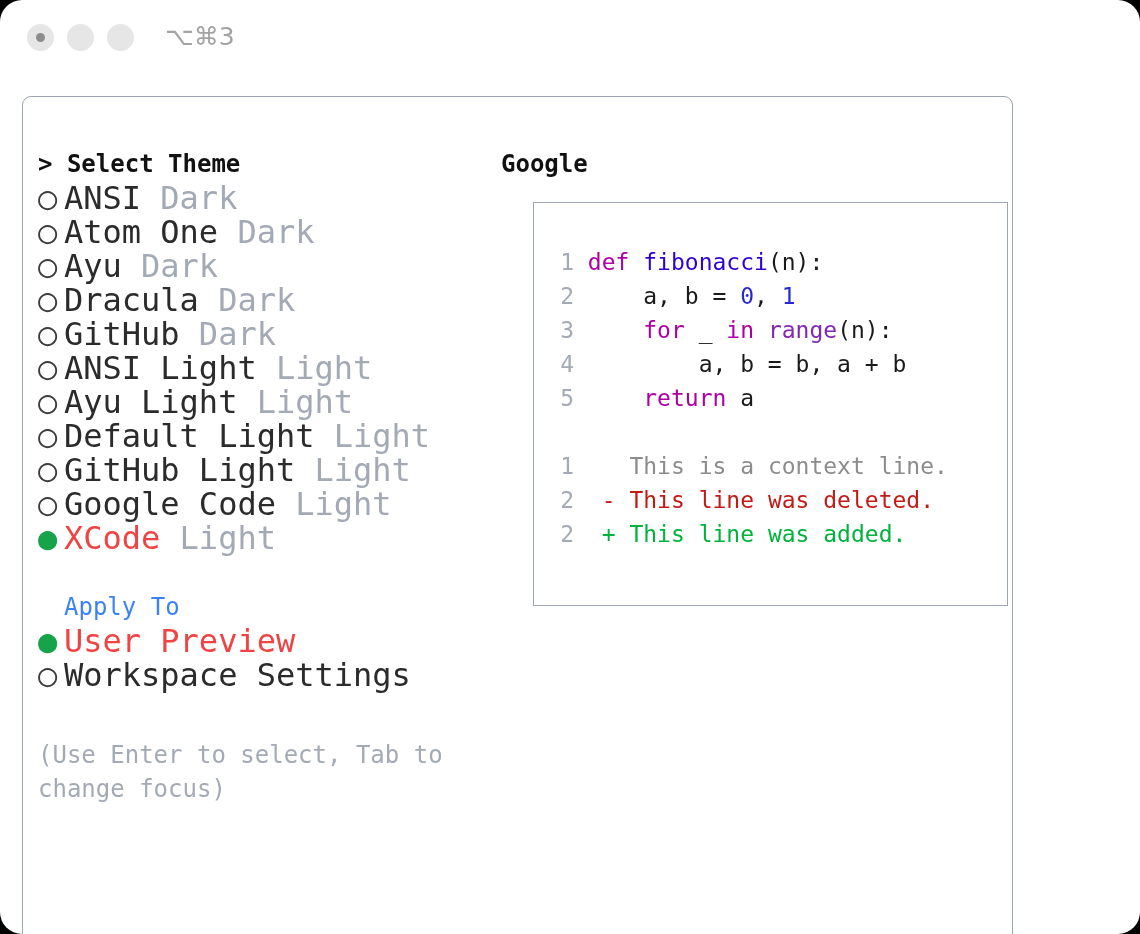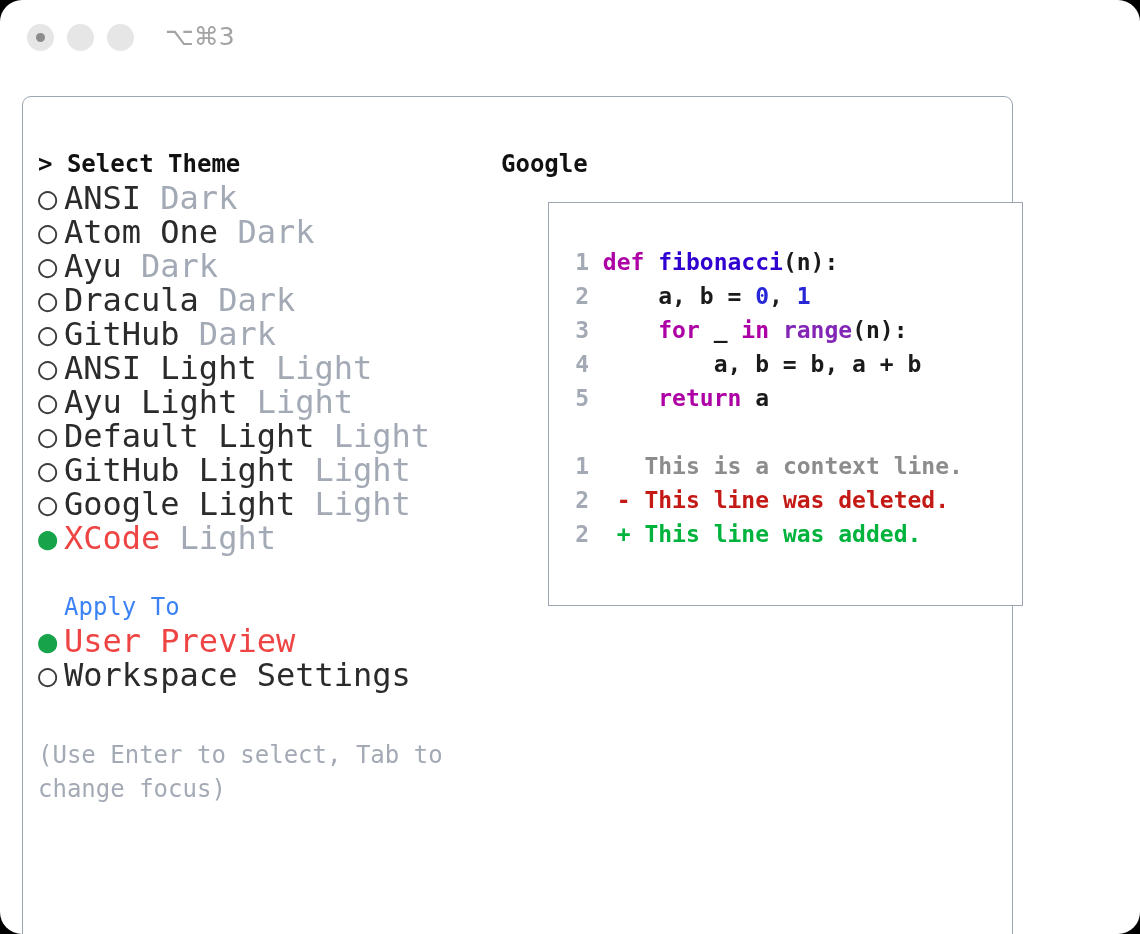--- a/index.html
+++ b/index.html
@@ -147,28 +147,27 @@
     font-size: 24px;
     line-height: 34px;
     color: #a3aab5;
     width: 410px;
     white-space: pre-wrap;
   }
 
   
   .preview-box {
     position: absolute;
-    left: 47px;
+    left: 32px;
     top: 55px;
     width: 475px;
     height: 404px;
     border: 1.6px solid #9aa5b1;
     box-sizing: border-box;
     background: #ffffff;
-    font-weight: bold;
   }
   .code {
     position: absolute;
     left: 14px;
     top: 42px;
     font-size: 23px;
     line-height: 34px;
     white-space: pre;
   }
   .ln {
@@ -211,21 +210,21 @@
         <div class="list" id="theme-list">
             <div class="row"><span class="marker">○</span><span class="name">ANSI</span><span class="cat"> Dark</span></div>
             <div class="row"><span class="marker">○</span><span class="name">Atom One</span><span class="cat"> Dark</span></div>
             <div class="row"><span class="marker">○</span><span class="name">Ayu</span><span class="cat"> Dark</span></div>
             <div class="row"><span class="marker">○</span><span class="name">Dracula</span><span class="cat"> Dark</span></div>
             <div class="row"><span class="marker">○</span><span class="name">GitHub</span><span class="cat"> Dark</span></div>
             <div class="row"><span class="marker">○</span><span class="name">ANSI Light</span><span class="cat"> Light</span></div>
             <div class="row"><span class="marker">○</span><span class="name">Ayu Light</span><span class="cat"> Light</span></div>
             <div class="row"><span class="marker">○</span><span class="name">Default Light</span><span class="cat"> Light</span></div>
             <div class="row"><span class="marker">○</span><span class="name">GitHub Light</span><span class="cat"> Light</span></div>
-            <div class="row"><span class="marker">○</span><span class="name">Google Light</span><span class="cat"> Light</span></div>
+            <div class="row"><span class="marker">○</span><span class="name">Google Code</span><span class="cat"> Light</span></div>
             <div class="row"><span class="marker sel">●</span><span class="name sel">XCode</span><span class="cat"> Light</span></div>
           </div>
 
         <div class="applyto">
           <div class="head">Apply To</div>
           <div class="list" id="apply-list">
               <div class="row"><span class="marker sel">●</span><span class="name sel">User Preview</span></div>
               <div class="row"><span class="marker">○</span><span class="name">Workspace Settings</span></div>
             </div>
         </div>

